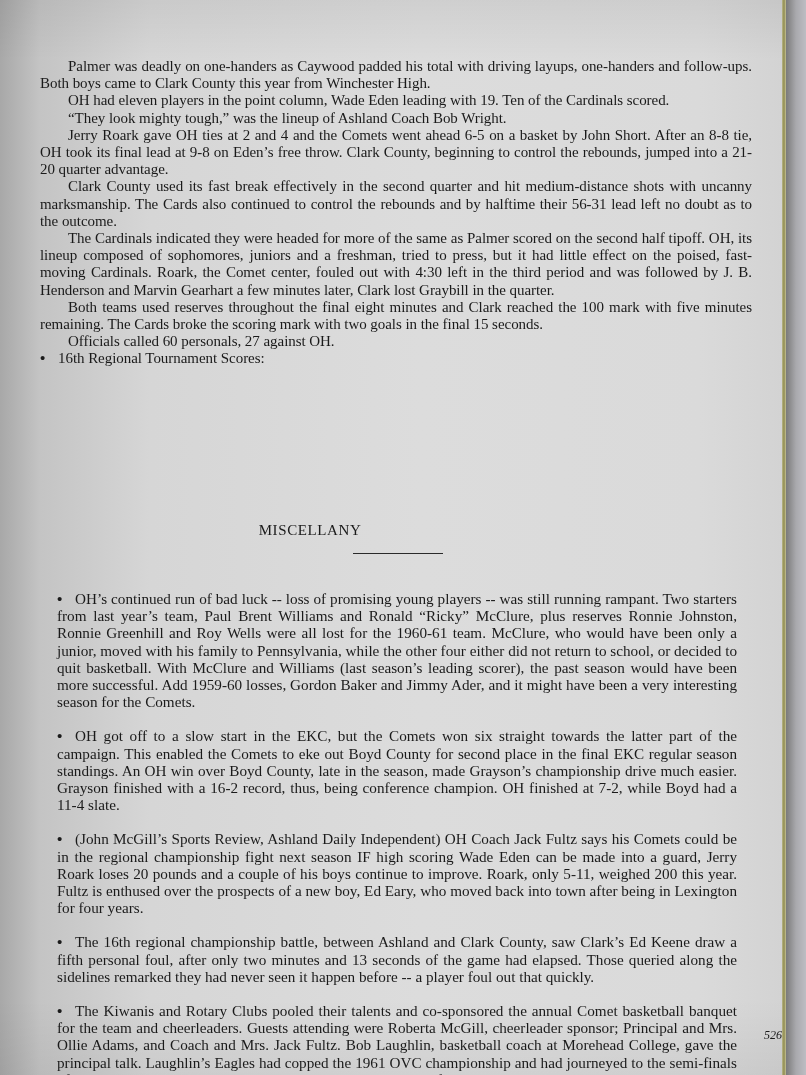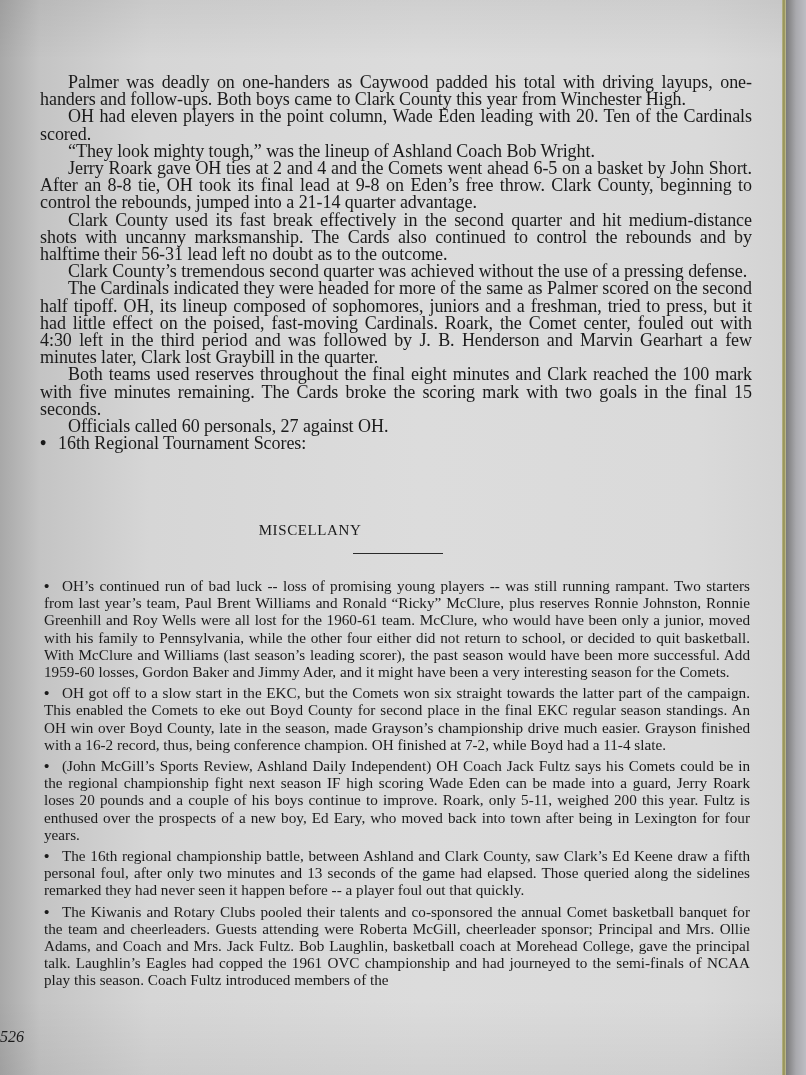--- a/index.html
+++ b/index.html
@@ -38,25 +38,24 @@
       top: 0;
       width: 20px;
       height: 1075px;
       background: linear-gradient(to right, #7a7a7a, #a9a9ad, #bdbdc3);
     }
     .content {
       position: absolute;
       left: 40px;
       top: 58px;
       width: 712px;
-      font-size: 18px;
+      font-size: 15px;
       line-height: 17.2px;
       text-align: justify;
       letter-spacing: -0.05px;
-      margin-top: 16px;
     }
     .content p {
       margin: 0;
     }
     .indent {
       text-indent: 28px;
     }
     .bullet-line {
       text-indent: 0;
     }
@@ -88,44 +87,43 @@
     .misc {
       position: absolute;
       left: 40px;
       top: 573px;
       width: 714px;
       font-size: 15.2px;
       line-height: 17.2px;
       text-align: justify;
     }
     .misc p {
-      margin: 4px;
+      margin: 17px;
     }
     .page-number {
       position: absolute;
       left: 0;
       width: 782px;
       top: 1028px;
-      text-align: left;
+      text-align: right;
       font-style: italic;
-      font-size: 16px;
+      font-size: 12px;
     }
   </style>
 </head>
 <body>
 
 <div class="page">
 
   <div class="content">
     <p class="indent">Palmer was deadly on one-handers as Caywood padded his total with driving layups, one-handers and follow-ups.  Both boys came to Clark County this year from Winchester High.</p>
-    <p class="indent">OH had eleven players in the point column, Wade Eden leading with 20.  Ten of the Cardinals scored.</p>
+    <p class="indent">OH had eleven players in the point column, Wade Eden leading with 19.  Ten of the Cardinals scored.</p>
     <p class="indent">“They look mighty tough,” was the lineup of Ashland Coach Bob Wright.</p>
-    <p class="indent">Jerry Roark gave OH ties at 2 and 4 and the Comets went ahead 6-5 on a basket by John Short. After an 8-8 tie, OH took its final lead at 9-8 on Eden’s free throw.  Clark County, beginning to control the rebounds, jumped into a 21-14 quarter advantage.</p>
+    <p class="indent">Jerry Roark gave OH ties at 2 and 4 and the Comets went ahead 6-5 on a basket by John Short. After an 8-8 tie, OH took its final lead at 9-8 on Eden’s free throw.  Clark County, beginning to control the rebounds, jumped into a 21-20 quarter advantage.</p>
     <p class="indent">Clark County used its fast break effectively in the second quarter and hit medium-distance shots with uncanny marksmanship.  The Cards also continued to control the rebounds and by halftime their 56-31 lead left no doubt as to the outcome.</p>
-    <p class="indent">Clark County’s tremendous second quarter was achieved without the use of a pressing defense.</p>
     <p class="indent">The Cardinals indicated they were headed for more of the same as Palmer scored on the second half tipoff.  OH, its lineup composed of sophomores, juniors and a freshman, tried to press, but it had little effect on the poised, fast-moving Cardinals. Roark, the Comet center, fouled out with 4:30 left in the third period and was followed by J. B. Henderson and Marvin Gearhart a few minutes later, Clark lost Graybill in the quarter.</p>
     <p class="indent">Both teams used reserves throughout the final eight minutes and Clark reached the 100 mark with five minutes remaining.  The Cards broke the scoring mark with two goals in the final 15 seconds.</p>
     <p class="indent">Officials called 60 personals, 27 against OH.</p>
     <p class="bullet-line">
       <span class="bullet">•</span><span>16th Regional Tournament Scores:</span>
     </p>
   </div>
 
   <div class="section-title">MISCELLANY</div>
   <div class="section-rule"></div>

